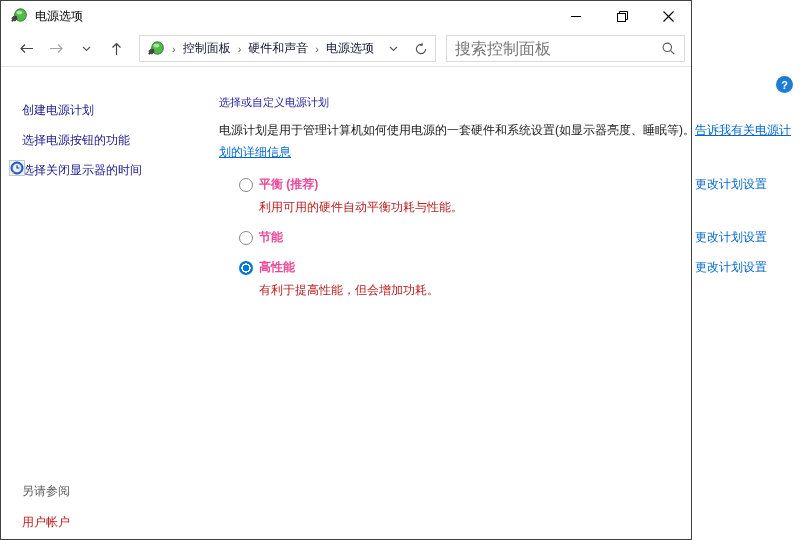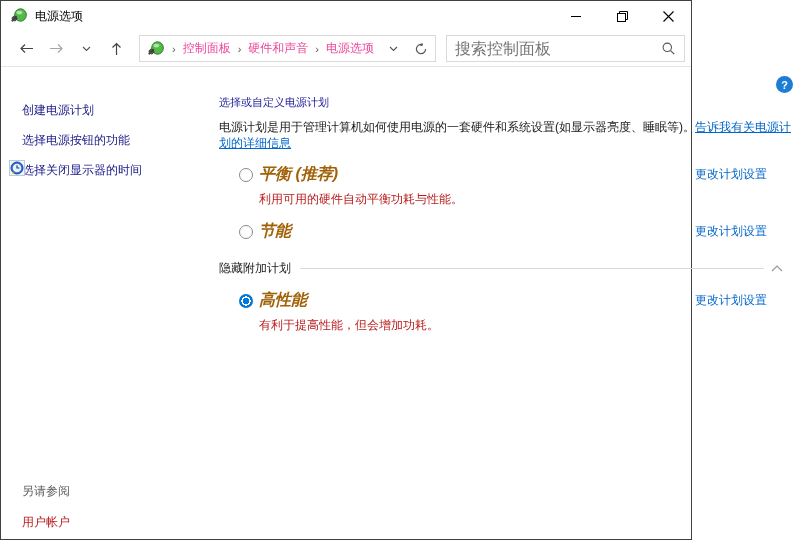--- a/index.html
+++ b/index.html
@@ -16,21 +16,21 @@
   .min-glyph { width:10px; height:1px; background:#000; display:block; }
 
   
   .navbar { height:36px; flex:0 0 auto; display:flex; align-items:center; border-bottom:1px solid #e5e5e5; padding:0 6px 0 10px; }
   .nav-btn { width:30px; height:28px; border:none; background:transparent; display:flex; align-items:center; justify-content:center; font-size:15px; }
   .nav-back { color:#444; }
   .nav-fwd { color:#aaa; }
   .nav-up { color:#444; }
   .addressbar { flex:1 1 auto; height:27px; border:1px solid #d9d9d9; display:flex; align-items:center; margin-left:8px; background:#fff; }
   .addressbar .crumb-icon { margin:0 6px 0 8px; width:16px; height:16px; }
-  .crumb { font-size:12px; color:#ec4899; padding:0 5px; background:transparent; border:none; white-space:nowrap; }
+  .crumb { font-size:12px; color:#0f172a; padding:0 5px; background:transparent; border:none; white-space:nowrap; }
   .crumb-sep { color:#555; font-size:11px; padding:0 2px; }
   .addr-right { margin-left:auto; display:flex; align-items:center; }
   .addr-dd, .addr-refresh { width:28px; height:25px; border:none; background:transparent; display:flex; align-items:center; justify-content:center; color:#555; }
   .searchbox { flex:0 0 212px; height:27px; border:1px solid #d9d9d9; margin-left:10px; display:flex; align-items:center; background:#fff; }
   .searchbox input { flex:1; border:none; outline:none; font-size:16px; padding-left:8px; color:#333; background:transparent;
     font-family:"Liberation Sans","DejaVu Sans",sans-serif; }
   .searchbox input::placeholder { color:#767676; opacity:1; }
   .search-glyph { margin-right:9px; }
 
   
@@ -40,32 +40,32 @@
   .side-task { position:relative; display:block; margin:0 0 0 21px; padding:6px 0 7px 0; font-size:12px; color:#20208b; text-decoration:none; }
   .side-task .task-icon { position:absolute; left:-13px; top:4px; }
   .see-also { position:absolute; left:21px; bottom:8px; }
   .see-also-header { font-size:12px; color:#5e5e5e; margin-bottom:14px; }
   .see-also-link { display:block; font-size:12px; color:#b91c1c; text-decoration:none; }
 
   .main { flex:1 1 auto; position:relative; padding-left:0; }
   .help-btn { position:absolute; top:9px; right:8px; width:17px; height:17px; border-radius:50%; border:none;
     background:#1d7dd4; color:#fff; font-size:11px; font-weight:bold; display:flex; align-items:center; justify-content:center; }
   .page-title { margin-top:28px; font-size:11px; font-weight:400; color:#1d1c96; }
-  .intro { margin-top:9px; width:572px; font-size:12px; line-height:16px; color:#1a1a1a; }
+  .intro { margin-top:9px; width:572px; font-size:12px; line-height:22px; color:#1a1a1a; }
   .intro a { color:#0066cc; text-decoration:underline; }
 
   .section { display:flex; align-items:center; margin-top:18px; width:564px; position:relative; }
   .section-label { font-size:12px; color:#1a1a1a; white-space:nowrap; }
   .section-rule { flex:1; height:1px; background:#d9d9d9; margin-left:9px; border:none; }
   .section .collapse-btn { border:none; background:transparent; margin-left:7px; padding:0; display:flex; color:#999; }
 
   .plan-row { display:flex; align-items:center; margin-top:13px; position:relative; width:582px; }
   .radio { width:14px; height:14px; border-radius:50%; border:1px solid #8a8a8a; background:#fff; margin-left:20px; flex:0 0 14px; }
   .radio.checked { border:none; background:radial-gradient(circle closest-side, #0078d7 0 3px, #fff 3px 4.6px, #0078d7 4.6px 100%); }
-  .plan-name { font-size:16px; font-weight:bold; color:#a16207; margin-left:6px;font-style:italic; }
+  .plan-name { font-size:12px; font-weight:bold; color:#ec4899; margin-left:6px; }
   .plan-link { position:absolute; right:34px; font-size:12px; color:#0066cc; text-decoration:none; }
   .plan-desc { margin:6px 0 13px 40px; font-size:12px; color:#b91c1c; }
 </style>
 </head>
 <body>
 
 <div class="window">
 
   <div class="titlebar">
     <svg class="app-icon" viewBox="0 0 16 16" width="16" height="16">
@@ -189,29 +189,20 @@
         <a class="plan-link" href="#">更改计划设置</a>
       </div>
       <div class="plan-desc">利用可用的硬件自动平衡功耗与性能。</div>
 
       <div class="plan-row">
         <span class="radio"></span>
         <span class="plan-name">节能</span>
         <a class="plan-link" href="#">更改计划设置</a>
       </div>
 
-      <div class="section">
-        <span class="section-label">隐藏附加计划</span>
-        <span class="section-rule"></span>
-        <button class="collapse-btn">
-          <svg width="12" height="7" viewBox="0 0 12 7">
-              <path d="M1 6 L6 1 L11 6" fill="none" stroke="#999" stroke-width="1.2"></path>
-            </svg>
-        </button>
-      </div>
 
       <div class="plan-row">
         <span class="radio checked"></span>
         <span class="plan-name">高性能</span>
         <a class="plan-link" href="#">更改计划设置</a>
       </div>
       <div class="plan-desc">有利于提高性能，但会增加功耗。</div>
 
     </div>
   </div>

